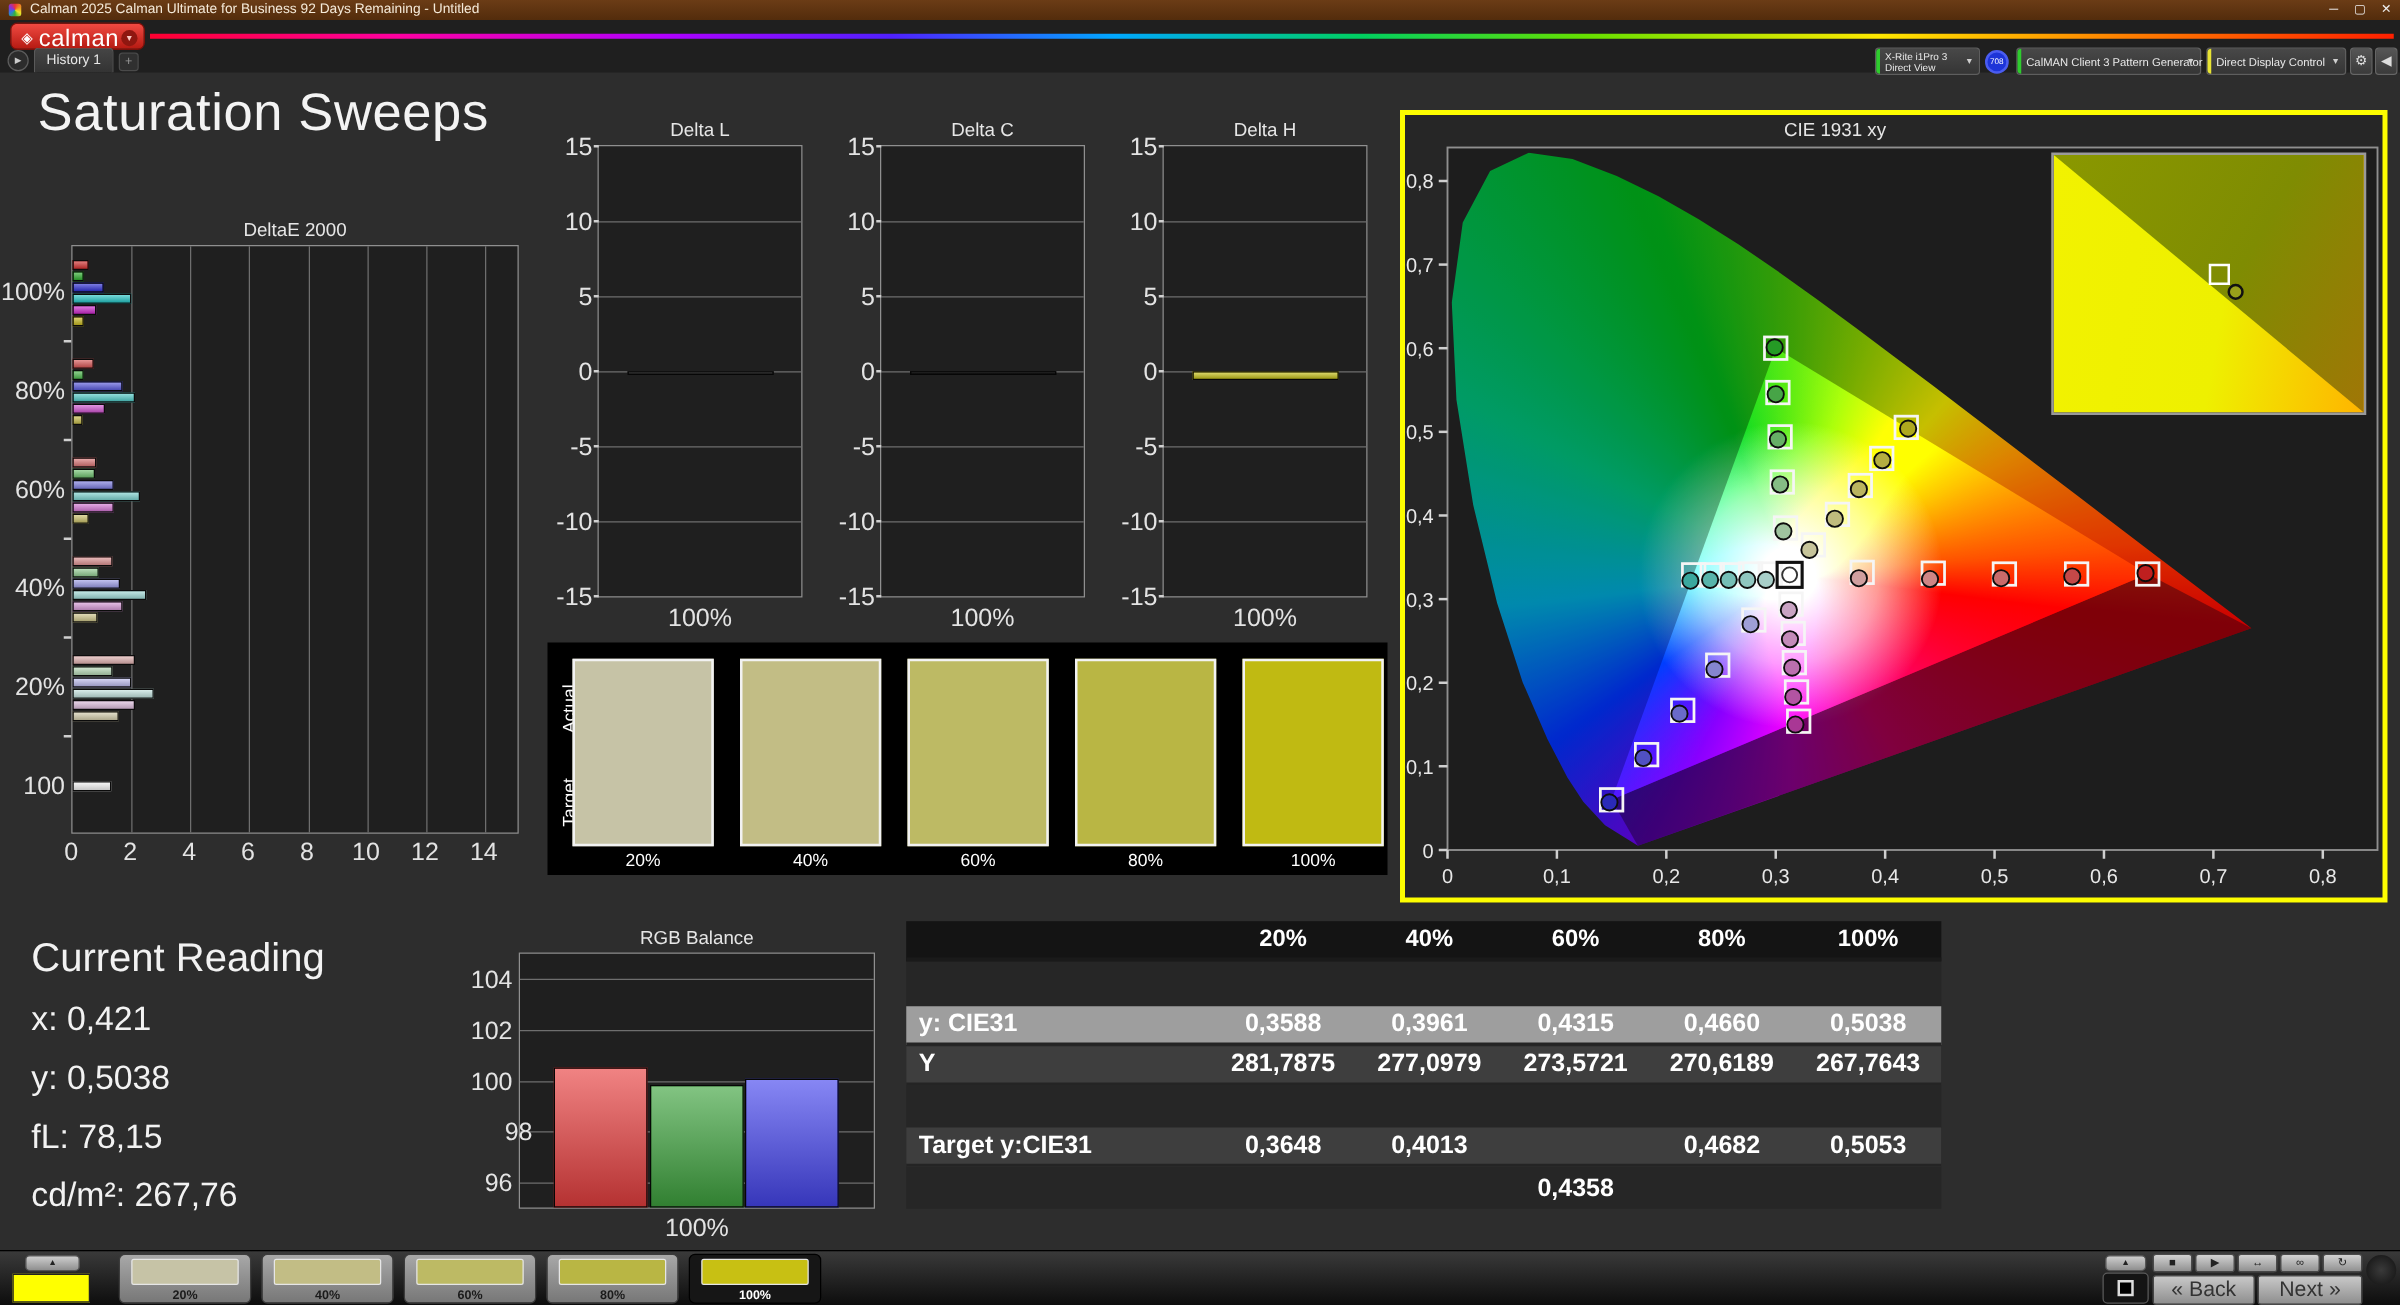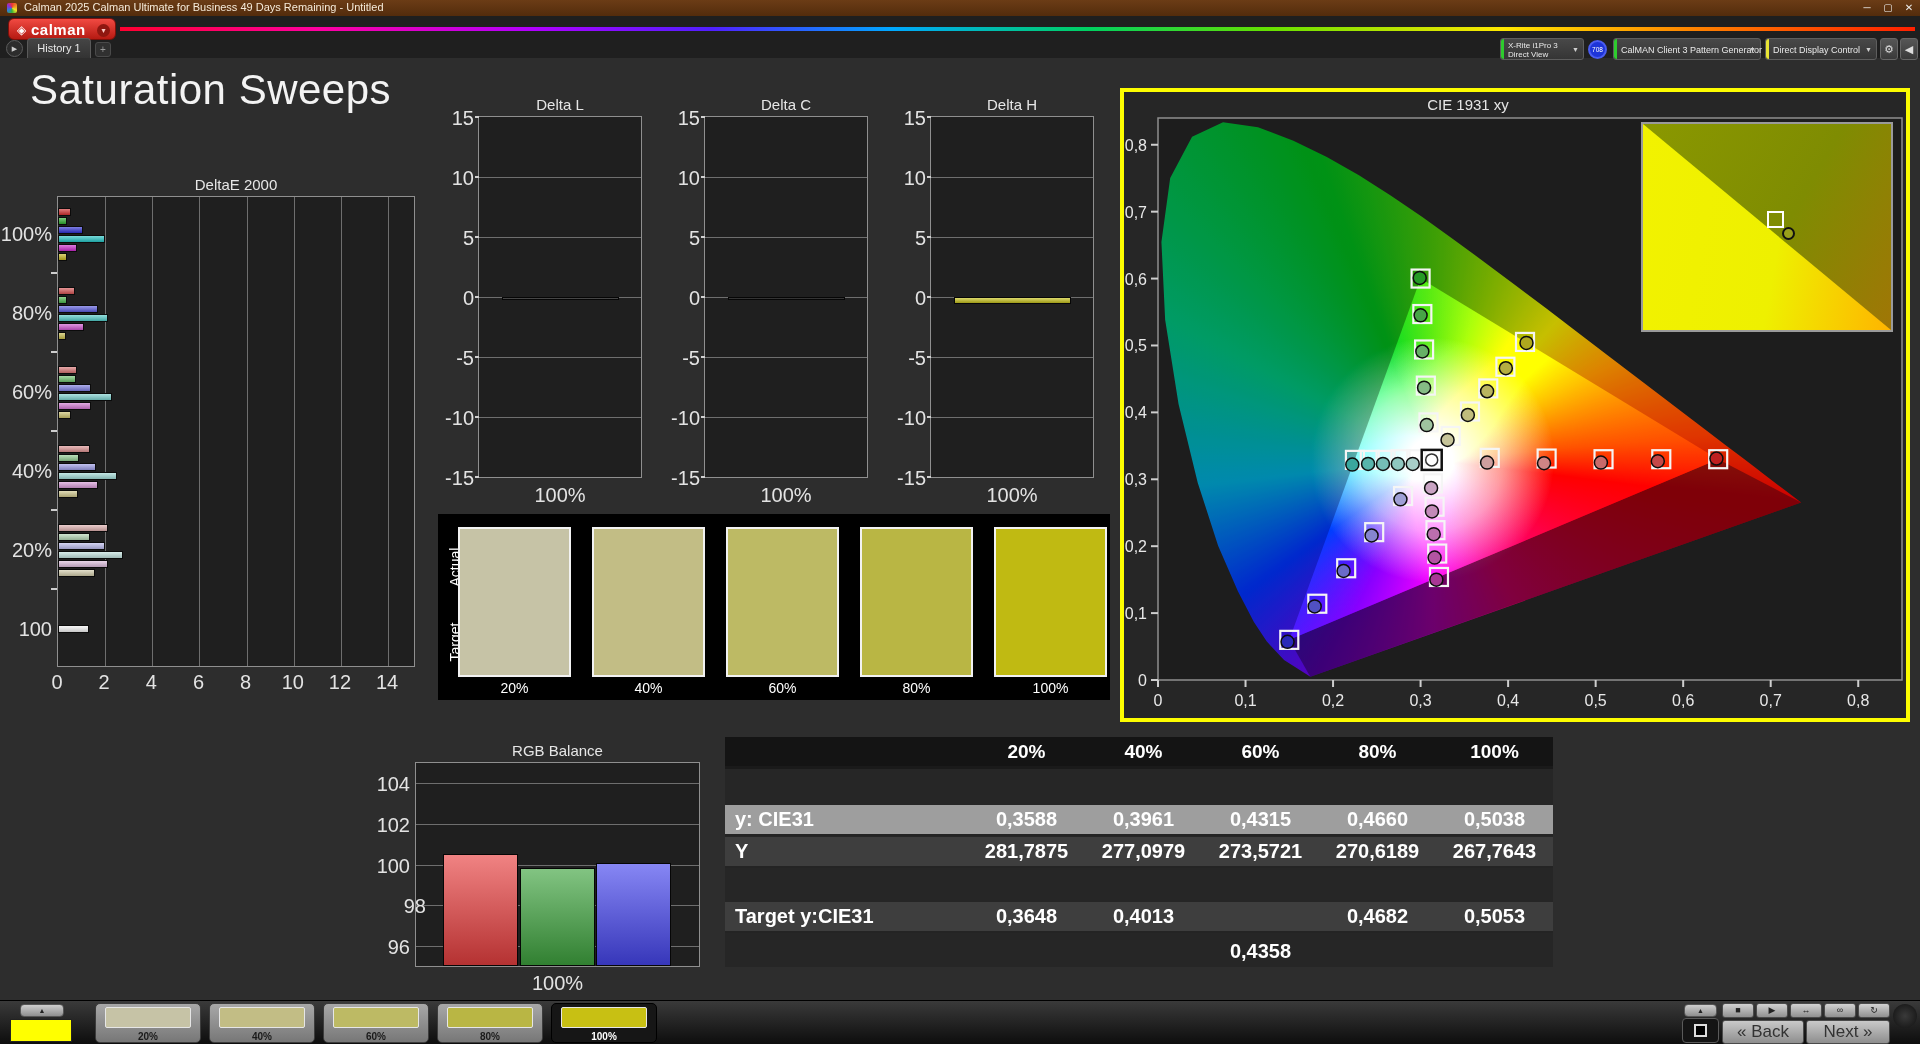--- a/index.html
+++ b/index.html
@@ -12,21 +12,21 @@
   #titlebar .ttl{position:absolute;left:24px;top:1px;white-space:nowrap;}
   .appicon{position:absolute;left:7px;top:3px;width:10px;height:10px;border-radius:2px;
     background:conic-gradient(#e33,#ee8f22,#efe32a,#35b335,#2f7fd8,#8b2fd8,#e33);}
   .winbtn{position:absolute;top:0px;width:18px;height:15px;color:#eee;font-size:10px;text-align:center;line-height:15px;}
 
   
   #toprows{left:0;top:16px;width:1920px;height:42px;background:#1f1f1f;}
   #logo{position:absolute;left:8px;top:2px;width:108px;height:22px;border-radius:6px;
     background:linear-gradient(#f14a42,#b51a12);border:1px solid #7d100a;color:#fff;}
   #logo .dia{position:absolute;left:8px;top:4px;font-size:12px;}
-  #logo .word{position:absolute;left:22px;top:2px;font-size:15px;font-weight:bold;letter-spacing:.5px;}
+  #logo .word{position:absolute;left:22px;top:2px;font-size:19px;font-weight:normal;letter-spacing:.5px;}
   #logo .dd{position:absolute;right:5px;top:5px;width:13px;height:13px;border-radius:50%;background:#8f1710;color:#f9c9c4;font-size:8px;text-align:center;line-height:13px;}
   #rainbow{position:absolute;left:120px;top:11px;width:1795px;height:4px;
     background:linear-gradient(90deg,#ff0030,#ff00a0 11%,#b000ff 23%,#5020ff 33%,#00a8ff 43%,#00d060 54%,#66e000 64%,#ffe800 77%,#ff8000 88%,#ff2000 100%);}
   #playrnd{position:absolute;left:6px;top:24px;width:17px;height:17px;border-radius:50%;background:#2c2c2c;border:1px solid #5c5c5c;color:#ccc;font-size:7px;text-align:center;line-height:16px;}
   #histtab{position:absolute;left:27px;top:22px;width:64px;height:20px;background:linear-gradient(#454545,#333);border:1px solid #5a5a5a;border-bottom:none;border-radius:4px 4px 0 0;color:#e8e8e8;font-size:11px;text-align:center;line-height:19px;}
   #addtab{position:absolute;left:95px;top:26px;width:16px;height:15px;background:#303030;border:1px solid #4a4a4a;border-radius:3px;color:#999;font-size:10px;text-align:center;line-height:13px;}
 
   .devbox{position:absolute;top:22px;height:22px;background:linear-gradient(#484848,#353535);border:1px solid #5e5e5e;border-radius:3px;color:#e9e9e9;}
   .devbar{position:absolute;left:0;top:0;width:3px;height:100%;border-radius:3px 0 0 3px;}
   .devtxt{position:absolute;left:7px;top:2px;line-height:9px;font-size:8px;white-space:nowrap;}
@@ -94,21 +94,21 @@
   #stopbig .inner{position:absolute;left:11px;top:5px;width:13px;height:13px;border:2px solid #ddd;background:#000;}
   #darkcircle{position:absolute;left:1893px;top:3px;width:24px;height:24px;border-radius:50%;background:radial-gradient(#3a3a3a,#101010);}
 </style>
 </head>
 <body>
 
 <div id="stage">
 
   <div class="abs" id="titlebar">
     <span class="appicon"></span>
-    <span class="ttl">Calman 2025 Calman Ultimate for Business 49 Days Remaining  - Untitled</span>
+    <span class="ttl">Calman 2025 Calman Ultimate for Business 92 Days Remaining  - Untitled</span>
     <span class="winbtn" style="right:44px;">─</span>
     <span class="winbtn" style="right:23px;">▢</span>
     <span class="winbtn" style="right:2px;">✕</span>
   </div>
 
   <div class="abs" id="toprows">
     <div id="logo">
       <span class="dia">◈</span>
       <span class="word">calman</span>
       <span class="dd">▾</span>
@@ -411,20 +411,27 @@
         <rect x="297.70447058823527" y="357.8833333333333" width="20" height="20" fill="none" stroke="#111" stroke-width="2.5"></rect>
         <circle cx="307.70447058823527" cy="367.8833333333333" r="6" fill="#ffffff" stroke="#333" stroke-width="1.5"></circle>
       </svg>
     <div id="cieinset">
       <div class="half"></div>
       <div id="insq"></div>
       <div id="incirc"></div>
     </div>
   </div>
 
+  <div class="abs" id="reading" style="left:25px;top:748px;width:340px;height:240px;">
+    <h2>Current Reading</h2>
+  <div class="rline" style="top: 52px;">x: 0,421</div>
+      <div class="rline" style="top: 99px;">y: 0,5038</div>
+      <div class="rline" style="top: 146px;">fL: 78,15</div>
+      <div class="rline" style="top: 193px;">cd/m²: 267,76</div>
+    </div>
 
   <div class="abs" id="rgb" style="left:360px;top:742px;width:345px;height:250px;">
     <div class="charttitle" style="left:55px;top:0;width:285px;">RGB Balance</div>
     <div class="plot" style="left:55px;top:20px;width:285px;height:205px;">
         <div class="gridh" style="top: 182.7px;"></div>
         <div class="gridh" style="top: 142.1px;"></div>
         <div class="gridh" style="top: 101.5px;"></div>
         <div class="gridh" style="top: 60.9px;"></div>
         <div class="gridh" style="top: 20.3px;"></div>
         <div class="bar-v" style="left: 27px; top: 91.35px; width: 75px; height: 111.65px; background-color: rgb(232, 64, 64);"></div>

